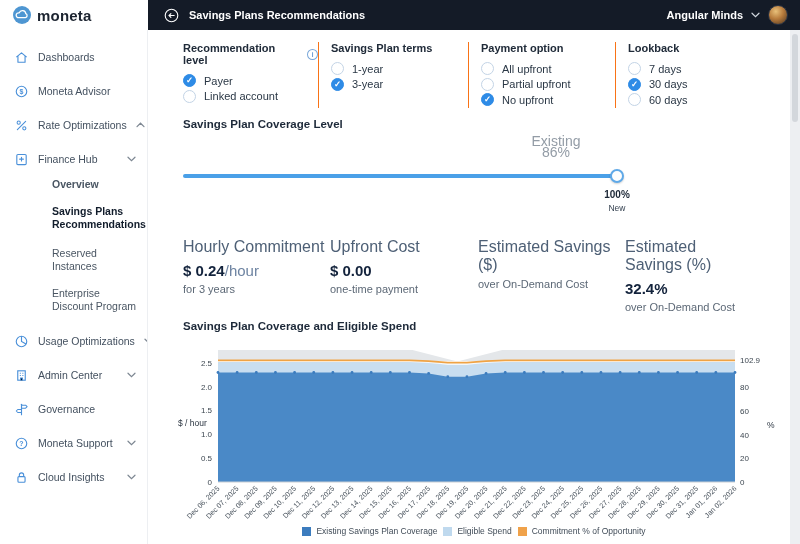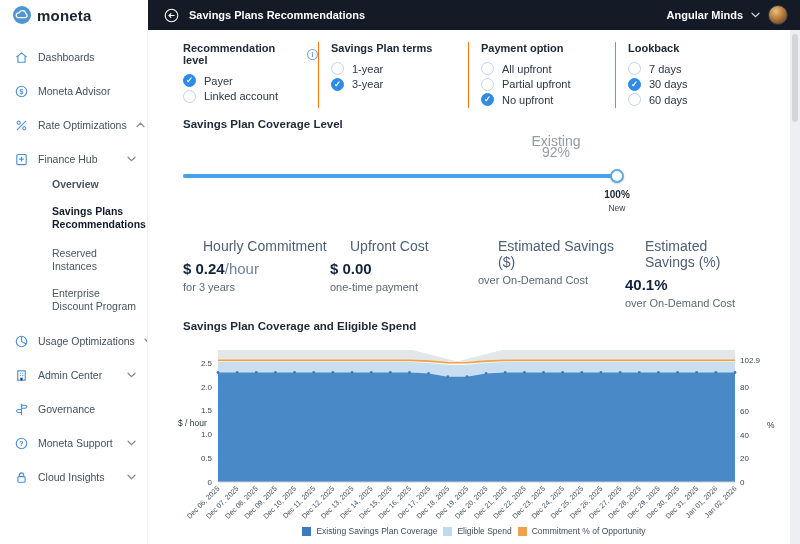--- a/index.html
+++ b/index.html
@@ -68,21 +68,21 @@
   .new-marker{position:absolute;left:439px;top:159px;width:60px;text-align:center;}
   .new-val{font-size:10px;font-weight:700;color:#1b2635;}
   .new-lab{font-size:8.5px;color:#323f4e;margin-top:3px;}
 
   
   .metrics{position:absolute;left:35px;top:208px;right:44px;display:flex;}
   .mcell:nth-child(1){width:147px;}
   .mcell:nth-child(2){width:148px;}
   .mcell:nth-child(3){width:147px;}
   .mcell:nth-child(4){flex:1;}
-  .mlabel{font-size:14px;color:#4e6076;margin-left:20px;}
+  .mlabel{font-size:16px;color:#4e6076;}
   .mvalue{margin-top:6px;font-size:15px;font-weight:700;color:#13233c;}
   .mvalue .suffix{font-weight:400;color:#6d83a1;}
   .msub{margin-top:4px;font-size:11px;color:#5c6876;}
 
   
   .chart{position:absolute;left:20px;top:306px;width:612px;height:192px;}
   .chart svg{display:block;}
   .axis-text{font-size:8px;fill:#3c4650;font-family:"Liberation Sans",sans-serif;}
   .axis-unit{font-size:8.5px;fill:#2a3440;font-family:"Liberation Sans",sans-serif;}
   .xlabel{font-size:7.2px;fill:#4a545e;font-family:"Liberation Sans",sans-serif;}
@@ -315,21 +315,21 @@
               <span class="fopt-label">60 days</span>
             </div>
           </div>
         </div>
       </section>
 
     <h2 class="sec-title" style="left:35px;top:88px;">Savings Plan Coverage Level</h2>
 
     <div class="existing-marker">
       <div>Existing</div>
-      <div>92%</div>
+      <div>86%</div>
     </div>
 
     <div class="slider">
       <div class="slider-track"></div>
       <div class="slider-handle"></div>
     </div>
 
     <div class="new-marker">
       <div class="new-val">100%</div>
       <div class="new-lab">New</div>
@@ -345,21 +345,21 @@
           <div class="mlabel">Upfront Cost</div>
           <div class="mvalue"><span>$ 0.00</span></div>
           <div class="msub">one-time payment</div>
         </div>
         <div class="mcell">
           <div class="mlabel">Estimated Savings ($)</div>
           <div class="msub">over On-Demand Cost</div>
         </div>
         <div class="mcell">
           <div class="mlabel">Estimated Savings (%)</div>
-          <div class="mvalue"><span>40.1%</span></div>
+          <div class="mvalue"><span>32.4%</span></div>
           <div class="msub">over On-Demand Cost</div>
         </div>
       </section>
 
     <h2 class="sec-title" style="left:35px;top:290px;">Savings Plan Coverage and Eligible Spend</h2>
 
     <div class="chart" id="chart">
         <svg width="612" height="192" viewBox="0 0 612 192">
           <text class="axis-text" x="44" y="148.8" text-anchor="end">0</text>
           <line x1="50" y1="122.19047619047619" x2="567" y2="122.19047619047619" stroke="#edeff1" stroke-width="1"></line>

